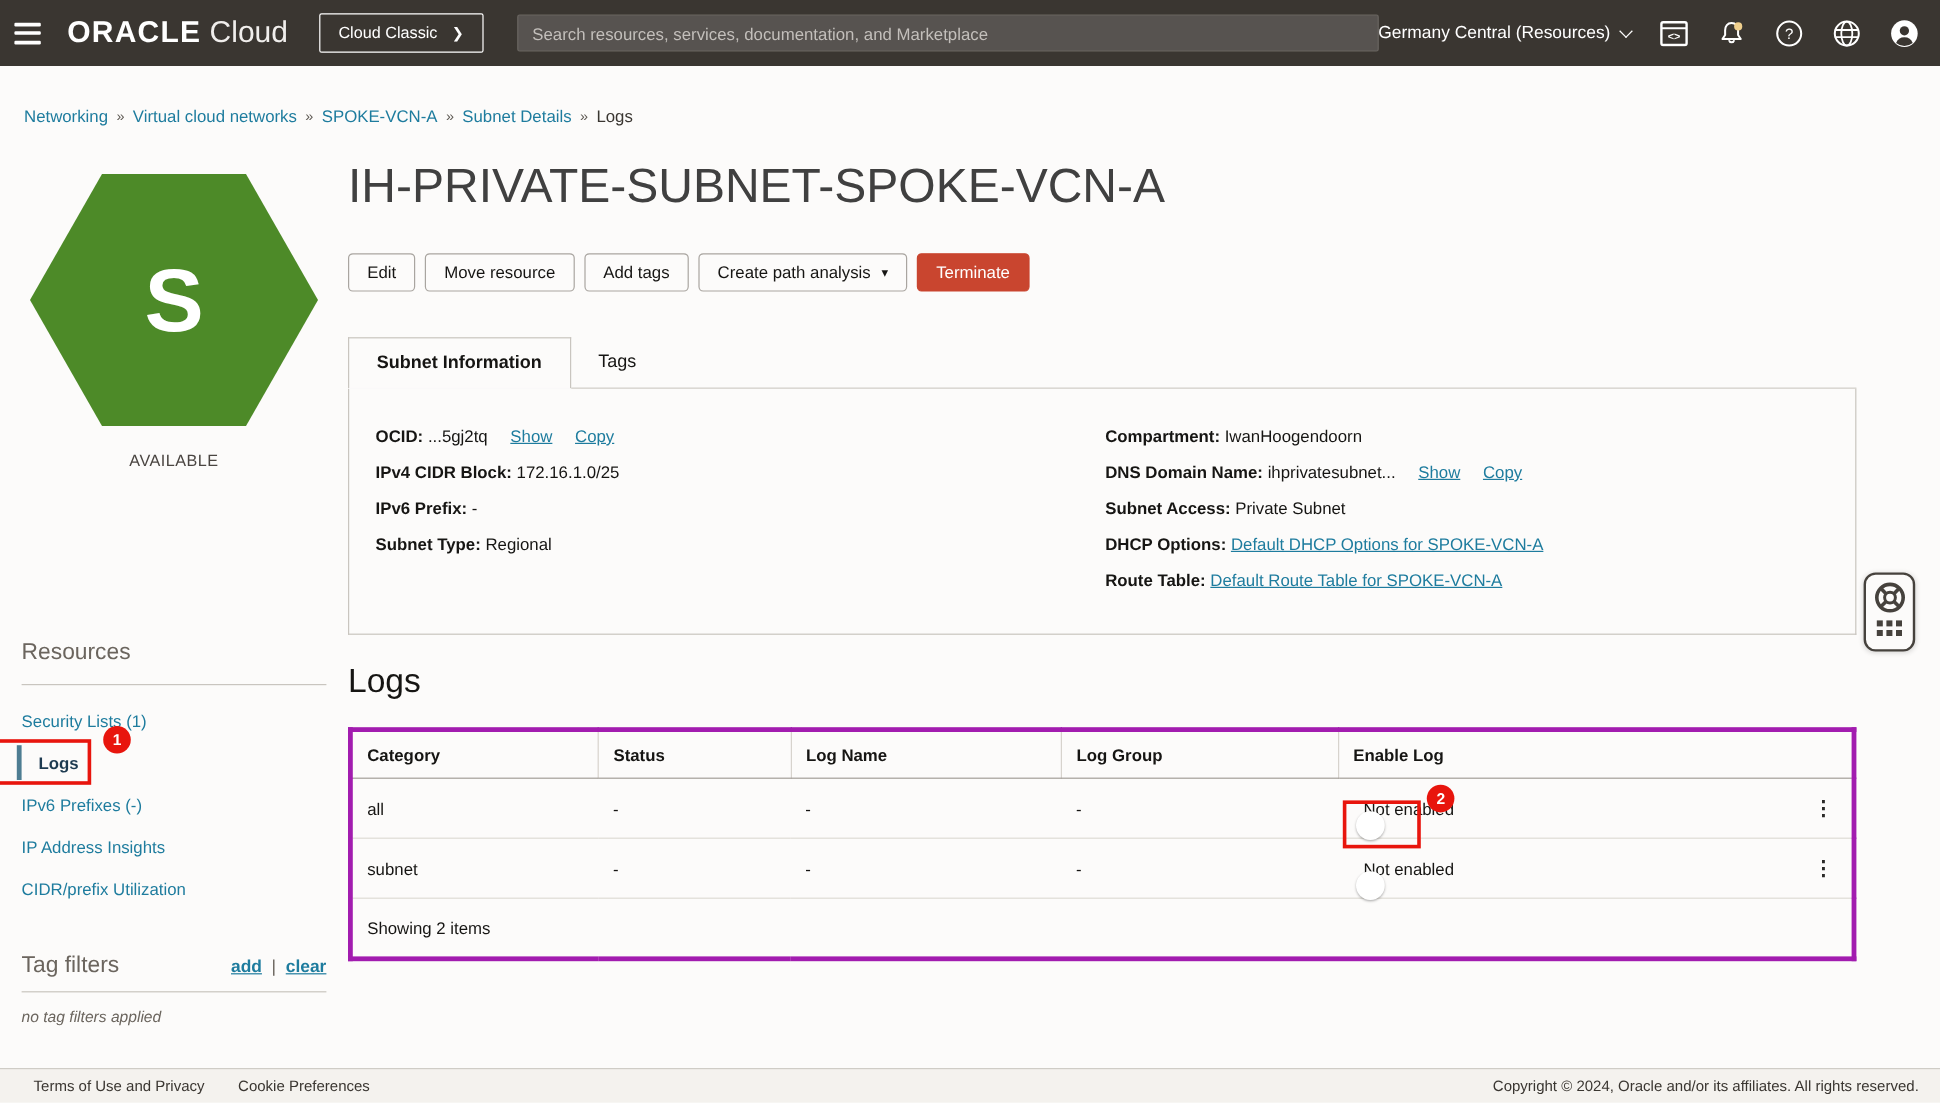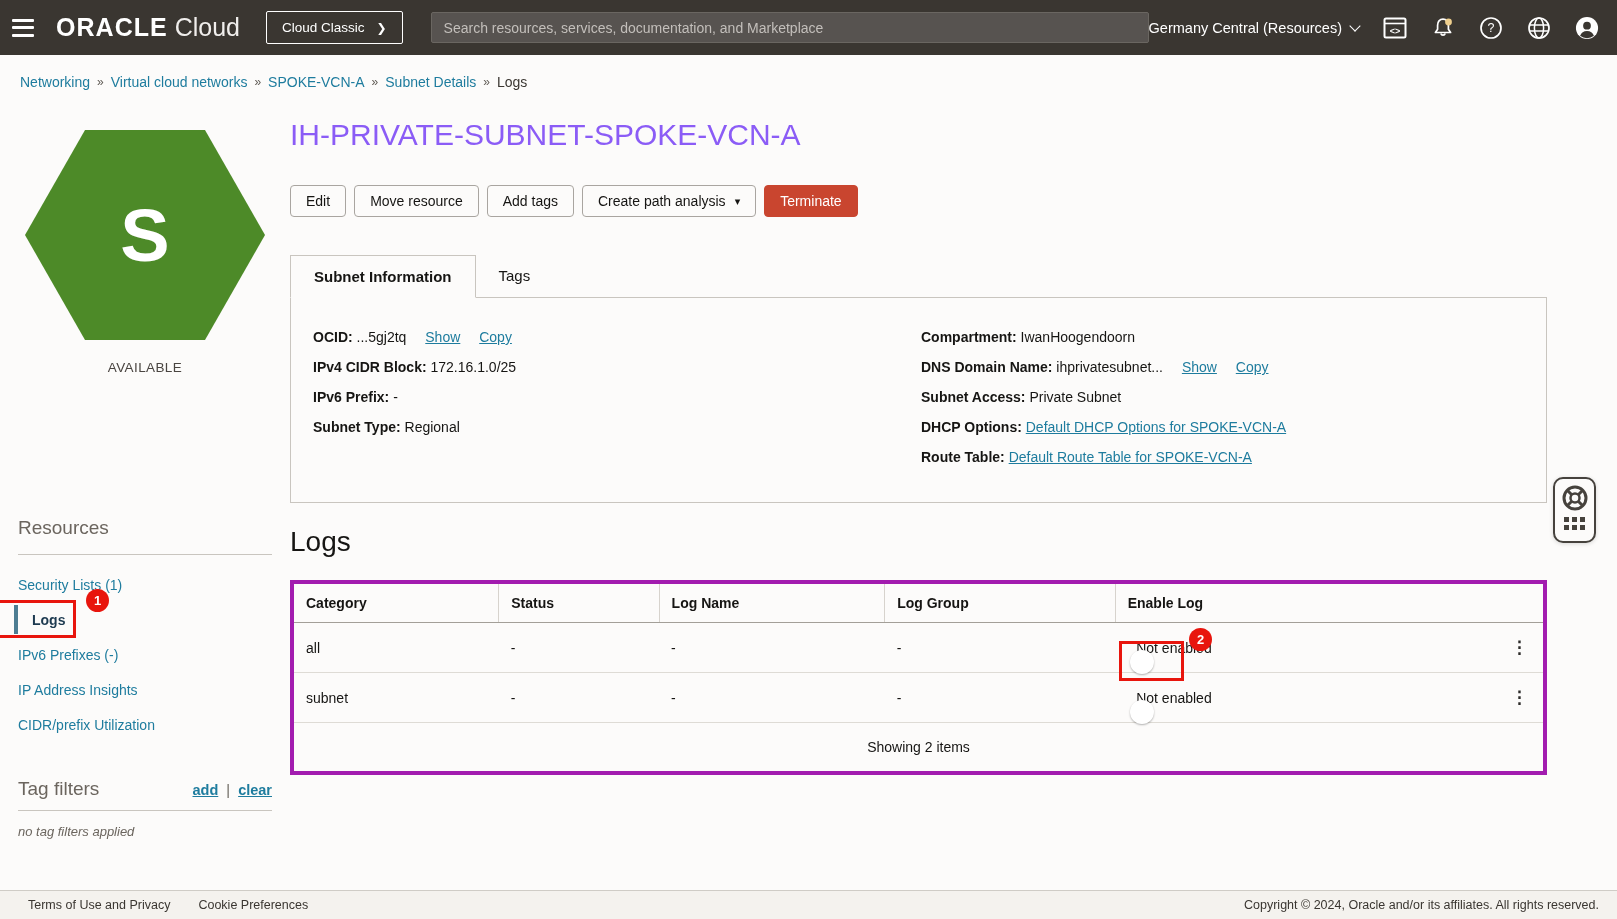--- a/index.html
+++ b/index.html
@@ -25,21 +25,21 @@
   .search-input { width:718px; height:31px; background:#575350; border:1px solid #6a6661; border-radius:2px;
     color:#e5e2df; padding:0 12px; font-size:14px; font-family:"Liberation Sans",sans-serif; }
   .search-input::placeholder { color:#c3bfbb; opacity:1; }
   .top-right { display:flex; align-items:center; margin-left:auto; margin-right:18px; gap:24px; }
   .region { display:flex; align-items:center; gap:9px; font-size:14.5px; cursor:pointer; white-space:nowrap; }
   .chev-down { width:8px; height:8px; border-right:1.6px solid #fff; border-bottom:1.6px solid #fff;
     transform:rotate(45deg); margin-top:-4px; }
   .tb-icon { width:24px; height:24px; display:flex; align-items:center; justify-content:center; cursor:pointer; position:relative; }
 
   
-  .breadcrumb { padding:19px 0 14px 20px; font-size:14px; display:flex; gap:7px; align-items:center; }
+  .breadcrumb { padding:19px 0 14px 20px; font-size:14px; display:flex; gap:7px; align-items:center;margin-top:15px; }
   .breadcrumb a { color:#1e7c9e; cursor:pointer; }
   .breadcrumb .sep { color:#5f5a54; font-size:12px; }
   .breadcrumb .current { color:#3a3631; }
 
   
   .content { display:flex; }
   .sidebar { width:290px; flex:0 0 290px; }
   .main { flex:1; padding-right:70px; min-width:0; }
 
   
@@ -56,21 +56,21 @@
   .tagfilters { margin:36px 18px 0; }
   .tf-head { display:flex; align-items:baseline; }
   .tf-title { font-size:19px; font-weight:400; color:#6b655e; }
   .tf-links { margin-left:auto; font-size:14.5px; }
   .tf-links a { color:#1e7c9e; text-decoration:underline; font-weight:bold; cursor:pointer; }
   .tf-links .pipe { color:#6b655e; margin:0 4px; }
   .tf-divider { border-bottom:1px solid #c9c5bf; margin-top:10px; }
   .tf-empty { margin-top:13px; font-size:13px; font-style:italic; color:#6b655e; }
 
   
-  .page-title { margin-top:14px; font-size:30px; font-weight:400; color:#8b5cf6; }
+  .page-title { margin-top:14px; font-size:40px; font-weight:400; color:#404040; }
   .btn-row { margin-top:33px; display:flex; gap:8px; }
   .btn { height:32px; padding:0 15px; border:1px solid #a9a5a0; border-radius:4px; background:#fcfbfa;
     font-size:14px; color:#161513; font-family:"Liberation Sans",sans-serif; cursor:pointer;
     display:flex; align-items:center; gap:9px; white-space:nowrap; }
   .btn .caret { font-size:11px; color:#161513; }
   .btn.danger { background:#c9452f; border:1px solid #c9452f; color:#fff; }
 
   .tabbar { margin-top:38px; display:flex; border-bottom:1px solid #c9c5bf; }
   .tab { padding:12px 23px; font-size:15px; color:#161513; cursor:pointer; }
   .tab.active { font-weight:bold; background:#fcfbfa; border:1px solid #c9c5bf; border-bottom:1px solid #fcfbfa;
@@ -92,21 +92,21 @@
     border-right:1px solid #d7d3cd; border-bottom:1px solid #a39f98; }
   table.logs th:last-child { border-right:none; }
   table.logs td { font-size:14px; padding:0 12px; height:50px; border-bottom:1px solid #dedbd5; }
   .enable-cell { display:flex; align-items:center; }
   .toggle-wrap { position:relative; display:inline-block; }
   .toggle { width:53px; height:29px; border-radius:15px; background:#c6c1b8; position:relative; cursor:pointer; }
   .toggle::after { content:""; position:absolute; left:3px; top:2.5px; width:24px; height:24px;
     background:#fff; border-radius:50%; box-shadow:0 1px 2px rgba(0,0,0,.3); }
   .enable-lbl { margin-left:9px; }
   .kebab { margin-left:auto; font-size:17px; font-weight:bold; color:#2b2a28; cursor:pointer; padding:0 3px; }
-  .tbl-summary td { text-align:center; font-size:14px; padding:10px 14px; height:auto; border-bottom:none; }
+  .tbl-summary td { text-align:left; font-size:14px; padding:10px 14px; height:auto; border-bottom:none; }
 
   
   .anno-rect { position:absolute; border:3px solid #e8150d; pointer-events:none; }
   .anno-badge { position:absolute; width:23px; height:23px; border-radius:50%; background:#e8150d; color:#fff;
     font-size:13px; font-weight:bold; display:flex; align-items:center; justify-content:center; pointer-events:none; }
   .anno-logs-rect { left:-6px; top:-2px; width:82px; height:38px; }
   .anno-logs-badge { left:86px; top:-13px; }
   .anno-toggle-rect { left:-8px; top:-7px; width:65px; height:40px; }
   .anno-toggle-badge { left:62px; top:-20px; }
 

